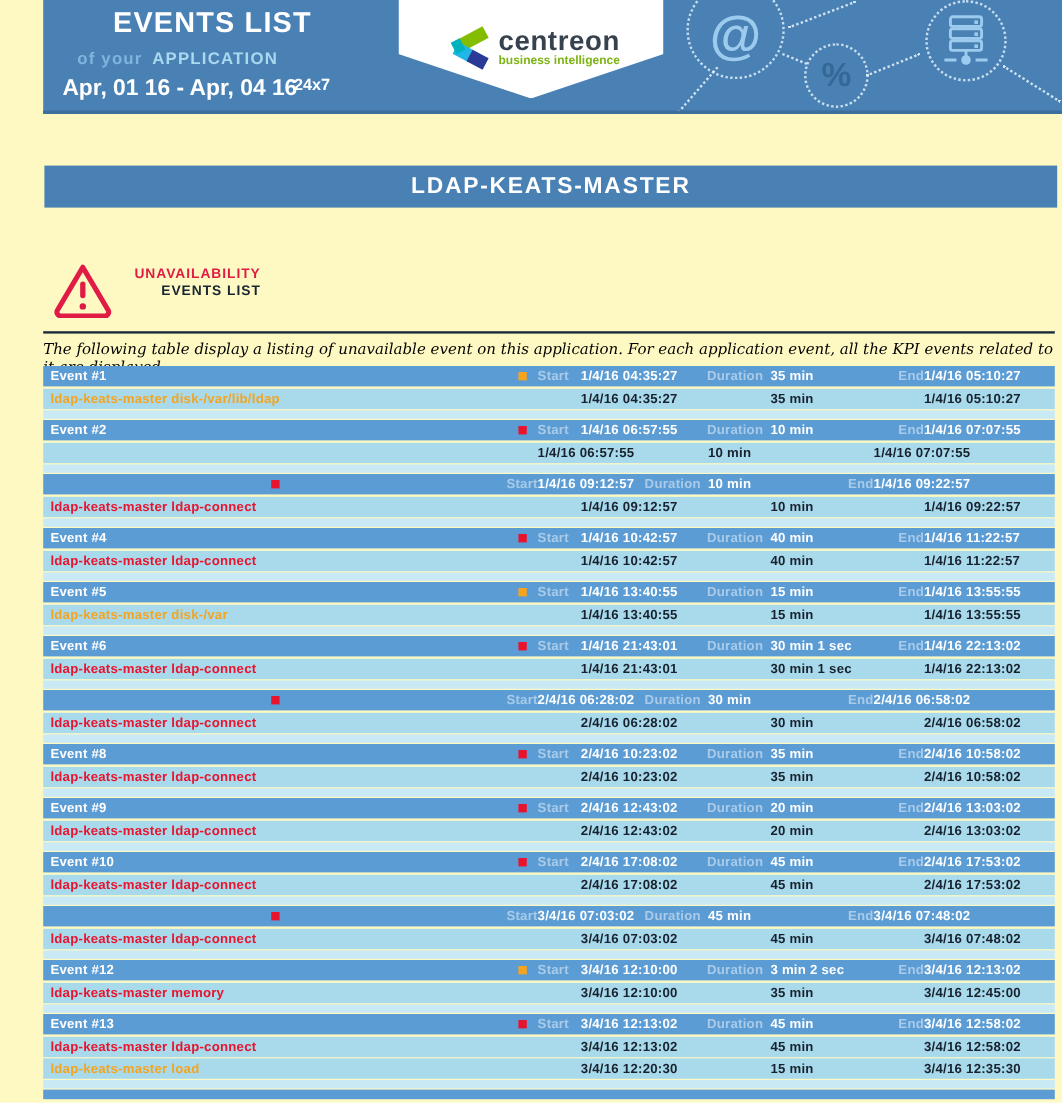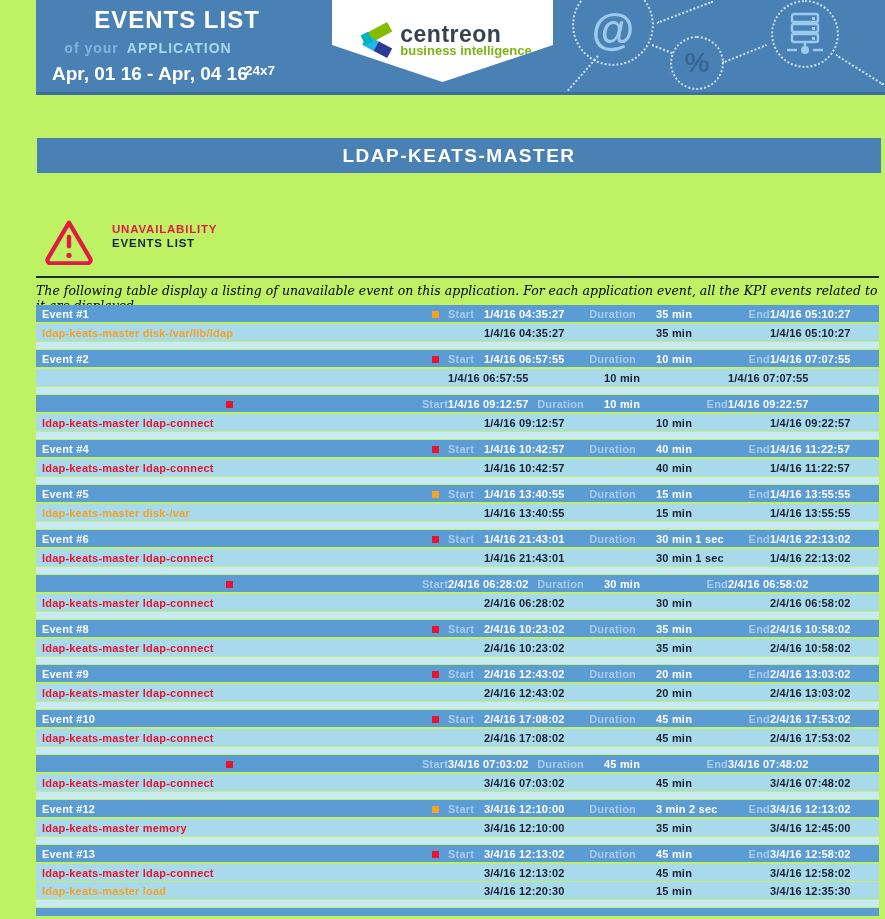--- a/index.html
+++ b/index.html
@@ -1,18 +1,18 @@
 <!DOCTYPE html>
 <html><head>
 <meta charset="utf-8">
 <style>
   * { margin:0; padding:0; box-sizing:border-box; }
   html,body { background:#ffffff; }
   body { font-family:"Liberation Sans", sans-serif; width:885px; height:919px; overflow:hidden; }
-  .page { position:relative; width:885px; height:919px; background:#bef264; }
+  .page { position:relative; width:885px; height:919px; background:#fef9c3; }
 
   
   .banner { position:absolute; left:36px; top:0; width:849px; height:95px;
             background:#4a81b4; border-bottom:3px solid #3c6f9e; overflow:hidden; }
   .banner-title { position:absolute; left:35px; top:6px; width:212px; text-align:center;
                   color:#ffffff; font-size:24px; font-weight:bold; letter-spacing:1px; }
   .banner-sub { position:absolute; left:12px; top:40px; width:200px; text-align:center;
                 font-size:14px; font-weight:bold; letter-spacing:1px; }
   .banner-sub .of-your { color:#7db6dd; margin-right:8px; }
   .banner-sub .app { color:#aad8ee; }
@@ -21,39 +21,39 @@
   .banner-timeperiod { position:absolute; left:209px; top:63px; color:#ffffff;
                   font-size:13.5px; font-weight:bold; }
 
   
   .logo-badge { position:absolute; left:296px; top:0; width:221px; height:82px; background:#ffffff;
                 clip-path:polygon(0 0, 100% 0, 100% 55%, 50% 100%, 0 55%);
                 display:flex; justify-content:center; align-items:flex-start; padding-top:19px; }
   .logo-row { display:flex; align-items:center; }
   .logo-text { margin-left:7px; }
   .logo-word { font-size:23px; font-weight:bold; color:#36424d; letter-spacing:.5px; line-height:22px; }
-  .logo-tag  { font-size:13px; font-weight:bold; color:#7db414; line-height:12px; }
+  .logo-tag  { font-size:10px; font-weight:bold; color:#7db414; line-height:12px; }
 
   
   .decor-circle { position:absolute; border:2px dotted rgba(222,238,250,.85); border-radius:50%;
                   display:flex; align-items:center; justify-content:center; }
   .circle-at     { left:536px; top:-16px; width:82px; height:82px; }
   .circle-pct    { left:634px; top:36px;  width:54px; height:54px; }
   .circle-server { left:735px; top:0px;   width:68px; height:68px; }
   .glyph-at  { color:#9ccbee; font-size:44px; font-weight:bold; margin-top:10px; }
   .glyph-pct { color:#356897; font-size:28px; font-weight:bold; }
   .dotline { position:absolute; border-top:2px dotted rgba(230,243,252,.85); transform-origin:left center; }
 
   
   .title-bar { position:absolute; left:37px; top:138px; width:844px; height:35px;
                background:#4a81b4; color:#ffffff; text-align:center; line-height:35px;
                font-size:19px; font-weight:bold; letter-spacing:1.5px; }
 
   
-  .section-head { position:absolute; left:44px; top:219px; display:flex; align-items:flex-start; }
+  .section-head { position:absolute; left:44px; top:219px; display:flex; align-items:flex-start;text-align:right; }
   .section-labels { margin-left:18px; margin-top:4px; }
   .section-line1 { color:#e01b44; font-size:11.5px; font-weight:bold; letter-spacing:.8px; }
   .section-line2 { color:#182533; font-size:11.5px; font-weight:bold; letter-spacing:.8px; margin-top:2px; }
 
   .rule { position:absolute; left:36px; top:276px; width:843px; border-top:2px solid #1d2c3c; }
 
   .desc { position:absolute; left:36px; top:283px; width:843px;
           font-family:"DejaVu Serif", serif; font-style:italic; font-size:12.5px; color:#000; }
 
   
@@ -64,21 +64,21 @@
   .kpi-row { height:17px; background:#a9daec; color:#18222e; }
   .kpi-row + .kpi-row { margin-top:1px; }
   .separator-strip { height:7px; background:#c9eaf4; margin:1px 0; }
   .cell-name { padding-left:6px; white-space:nowrap; overflow:hidden; }
   .cell-square { text-align:center; }
   .sev-square { display:inline-block; width:7px; height:7px; }
   .sq-warning { background:#f4a41f; }
   .sq-critical { background:#e8142e; }
   .lbl { color:#a9cbe9; }
   .cell-durlbl, .cell-endlbl { text-align:right; }
-  .cell-durval { padding-left:20px; }
+  .cell-durval { padding-left:6px; }
   .cell-startval, .cell-durval, .cell-endval { white-space:nowrap; }
   .kpi-name-warning { color:#f4a41f; }
   .kpi-name-critical { color:#e8142e; }
   .partial-row { height:8px; background:#5b9cd5; margin-top:1px; }
 </style>
 </head>
 <body>
 
 <div class="page">
 

